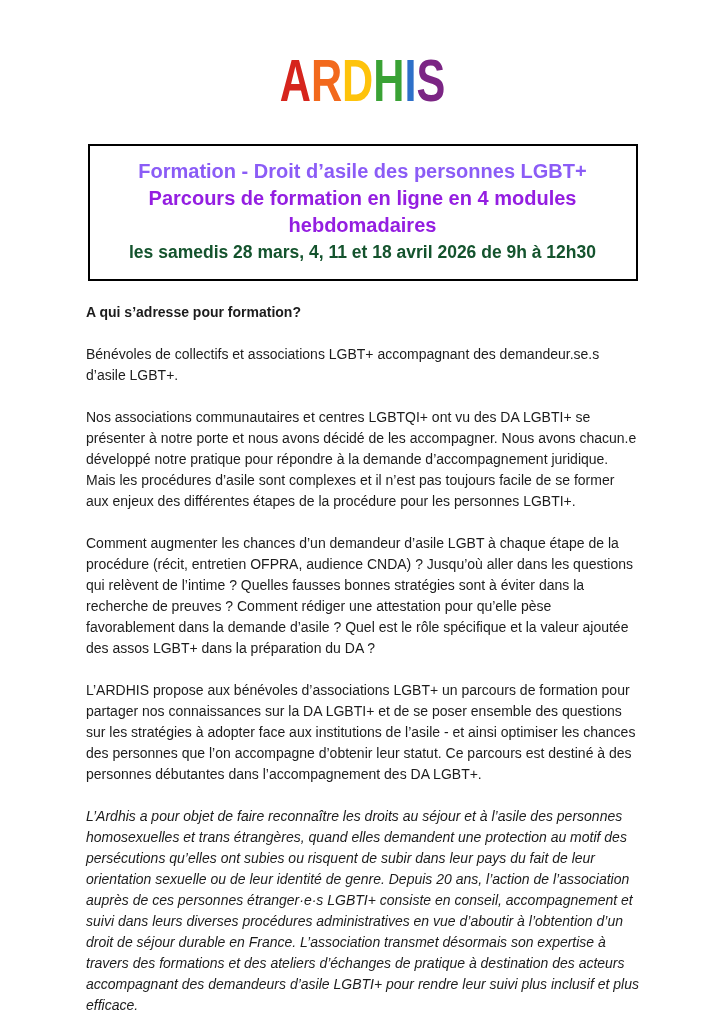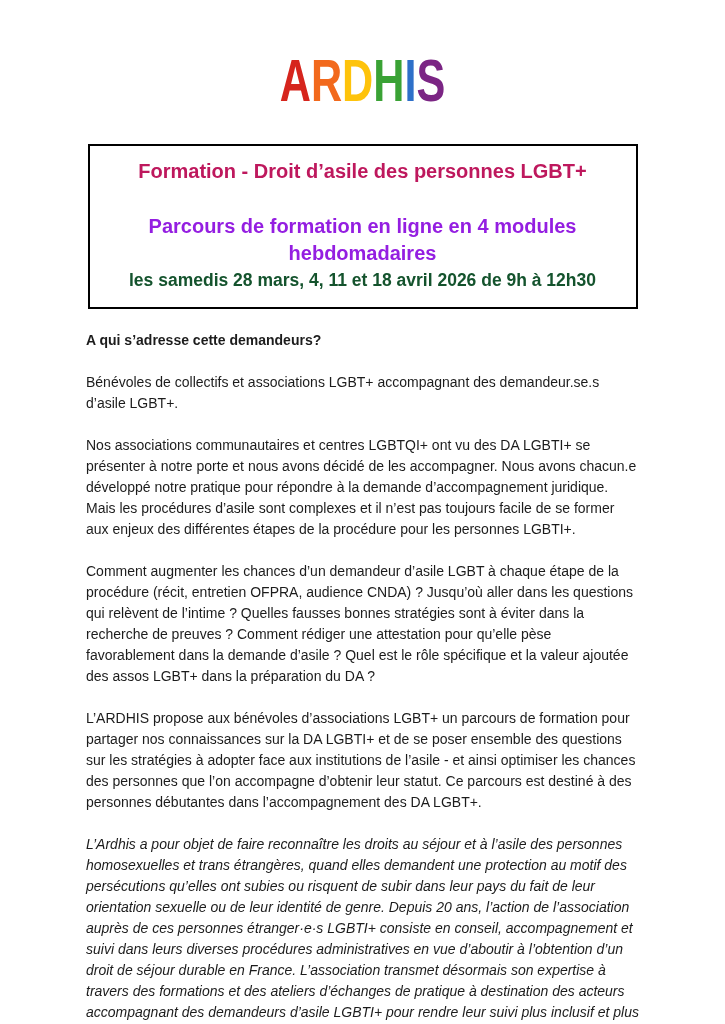--- a/index.html
+++ b/index.html
@@ -43,28 +43,27 @@
     margin: 46px auto 0 auto;
     border: 2px solid #000000;
     padding: 12px 10px 13px 10px;
     text-align: center;
     background: #ffffff;
   }
   .box-title {
     font-size: 20px;
     font-weight: bold;
     line-height: 27px;
-    color: #be185d;
+    color: #8b5cf6;
     text-align: center;
   }
   .box-subtitle {
     font-size: 20px;
     font-weight: bold;
     line-height: 27px;
-    margin-top: 28px;
   }
   .box-dates {
     font-size: 17.5px;
     font-weight: bold;
     line-height: 27px;
   }
   
   .content {
     width: 553px;
     margin: 21px auto 0 auto;
@@ -98,21 +97,21 @@
     <span class="letter" style="color: rgb(123, 37, 132);">S</span>
   </div>
 
   <div class="title-box">
     <div class="box-title">Formation - Droit d’asile des personnes LGBT+</div>
     <div class="box-subtitle" style="color: rgb(148, 30, 225);">Parcours de formation en ligne en 4 modules hebdomadaires</div>
     <div class="box-dates" style="color: #14532d;">les samedis 28 mars, 4, 11 et 18 avril 2026 de 9h à 12h30</div>
   </div>
 
   <div class="content">
-    <div class="heading">A qui s’adresse cette demandeurs?</div>
+    <div class="heading">A qui s’adresse pour formation?</div>
     <p>Bénévoles de collectifs et associations LGBT+ accompagnant des demandeur.se.s d’asile LGBT+.</p>
 
     <p>Nos associations communautaires et centres LGBTQI+ ont vu des DA LGBTI+ se présenter à notre porte et nous avons décidé de les accompagner. Nous avons chacun.e développé notre pratique pour répondre à la demande d’accompagnement juridique. Mais les procédures d’asile sont complexes et il n’est pas toujours facile de se former aux enjeux des différentes étapes de la procédure pour les personnes LGBTI+.</p>
     <p>Comment augmenter les chances d’un demandeur d’asile LGBT à chaque étape de la procédure (récit, entretien OFPRA, audience CNDA) ? Jusqu’où aller dans les questions qui relèvent de l’intime ? Quelles fausses bonnes stratégies sont à éviter dans la recherche de preuves ? Comment rédiger une attestation pour qu’elle pèse favorablement dans la demande d’asile ? Quel est le rôle spécifique et la valeur ajoutée des assos LGBT+ dans la préparation du DA ?</p>
     <p>L’ARDHIS propose aux bénévoles d’associations LGBT+ un parcours de formation pour partager nos connaissances sur la DA LGBTI+ et de se poser ensemble des questions sur les stratégies à adopter face aux institutions de l’asile - et ainsi optimiser les chances des personnes que l’on accompagne d’obtenir leur statut. Ce parcours est destiné à des personnes débutantes dans l’accompagnement des DA LGBT+.</p>
     <p class="about">L’Ardhis a pour objet de faire reconnaître les droits au séjour et à l’asile des personnes homosexuelles et trans étrangères, quand elles demandent une protection au motif des persécutions qu’elles ont subies ou risquent de subir dans leur pays du fait de leur orientation sexuelle ou de leur identité de genre. Depuis 20 ans, l’action de l’association auprès de ces personnes étranger·e·s LGBTI+ consiste en conseil, accompagnement et suivi dans leurs diverses procédures administratives en vue d’aboutir à l’obtention d’un droit de séjour durable en France. L’association transmet désormais son expertise à travers des formations et des ateliers d’échanges de pratique à destination des acteurs accompagnant des demandeurs d’asile LGBTI+ pour rendre leur suivi plus inclusif et plus efficace.</p>
 
   </div>
 
 </div>

